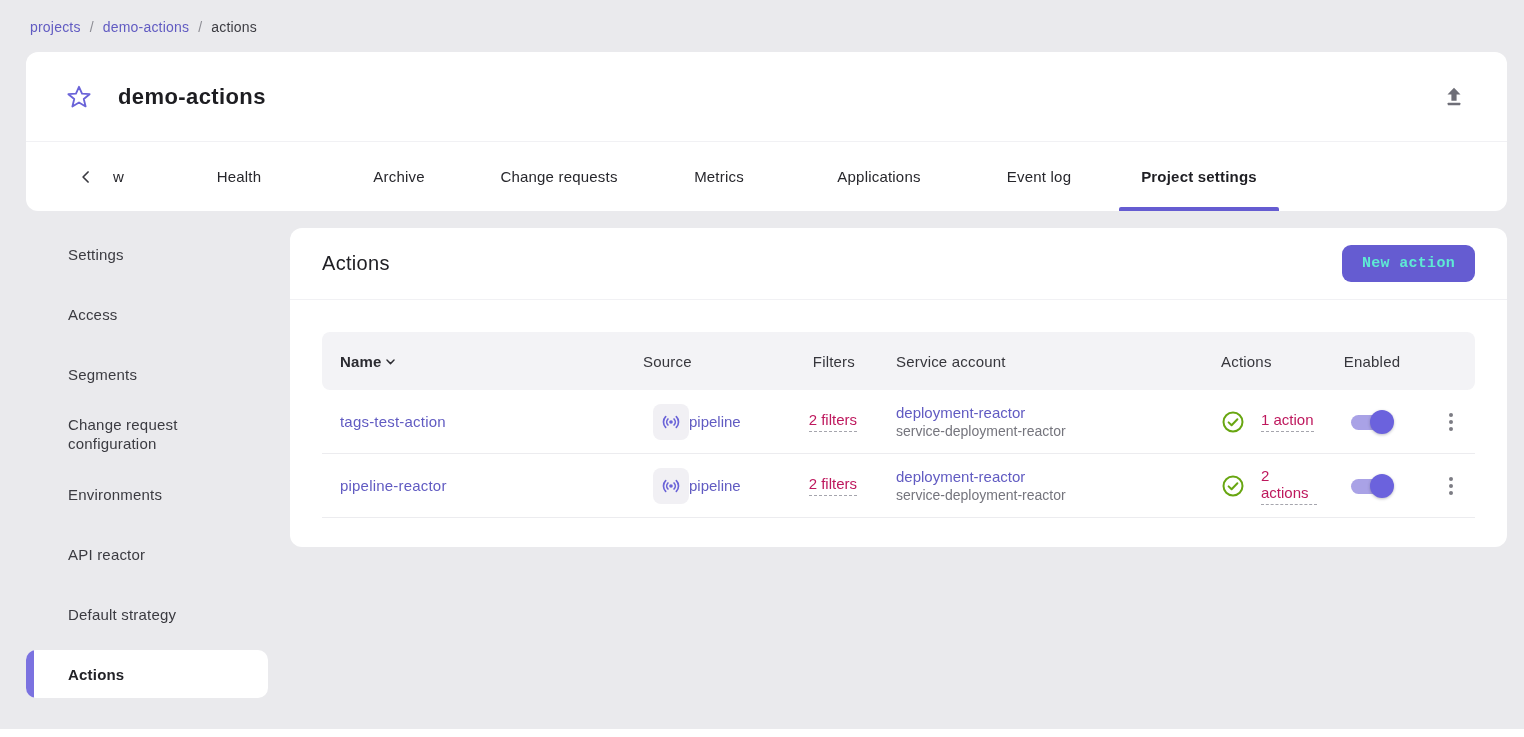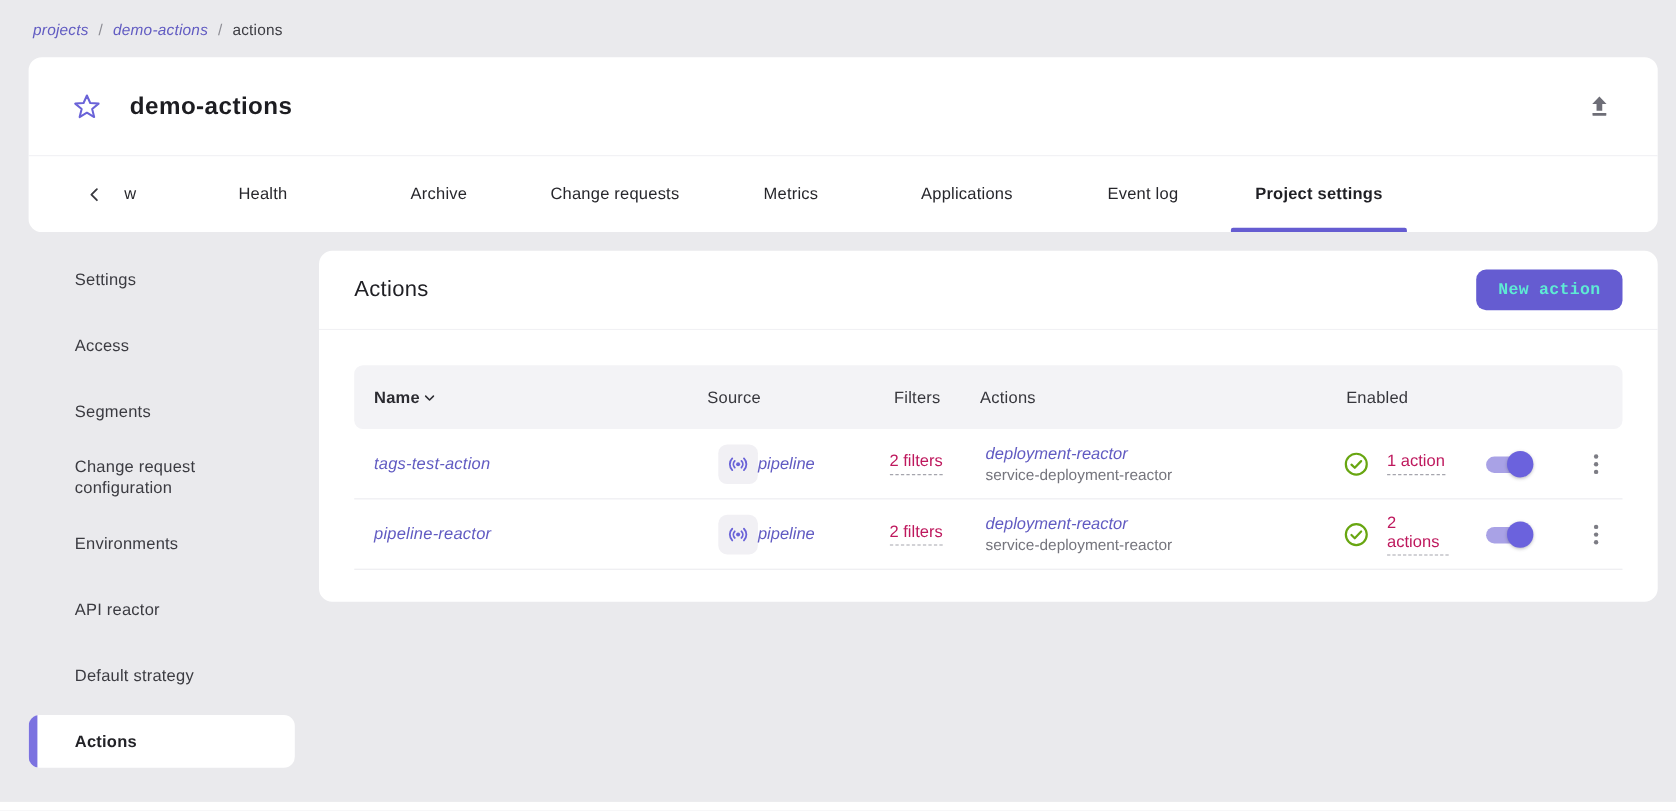--- a/index.html
+++ b/index.html
@@ -18,21 +18,21 @@
   }
   *{box-sizing:border-box;margin:0;padding:0;}
   html{background:#fff;}
   body{
     width:1524px;height:737px;position:relative;overflow:hidden;
     background:var(--page-bg);
     font-family:"Liberation Sans", sans-serif;
     color:var(--txt-body);
   }
   a{text-decoration:none;cursor:pointer;}
-  .link{color:var(--accent);font-style:italic;}
+  .link{color:var(--accent);}
   
   .breadcrumb{position:absolute;top:19px;left:30px;font-size:14px;display:flex;gap:9px;align-items:center;letter-spacing:.2px;}
   .breadcrumb .sep{color:#8d8d94;}
   .breadcrumb .current{color:#3c3c42;}
   
   .header-card{position:absolute;left:26px;top:52px;width:1481px;background:var(--card-bg);border-radius:12px;}
   .header-row{height:89px;display:flex;align-items:center;padding:0 40px;}
   .fav-btn{background:none;border:none;cursor:pointer;display:flex;align-items:center;}
   .page-title{font-size:22px;font-weight:700;color:var(--txt-dark);margin-left:26px;letter-spacing:.4px;}
   .export-btn{margin-left:auto;background:none;border:none;cursor:pointer;display:flex;align-items:center;}
@@ -162,20 +162,21 @@
       <div class="th-name">
         <span>Name</span>
         <span>
           <svg width="17" height="17" viewBox="0 0 24 24">
               <path d="M7 10l5 5 5-5" fill="none" stroke="#2d2d33" stroke-width="2" stroke-linecap="round" stroke-linejoin="round"></path>
             </svg>
         </span>
       </div>
       <div>Source</div>
       <div class="th-filters">Filters</div>
+      <div class="th-sa">Service account</div>
       <div class="th-actions">Actions</div>
       <div class="th-enabled">Enabled</div>
       <div></div>
     </div>
 
     <div class="tgrid trow">
       <div class="cell-name">
         <a class="link">tags-test-action</a>
       </div>
       <div class="cell-source">

